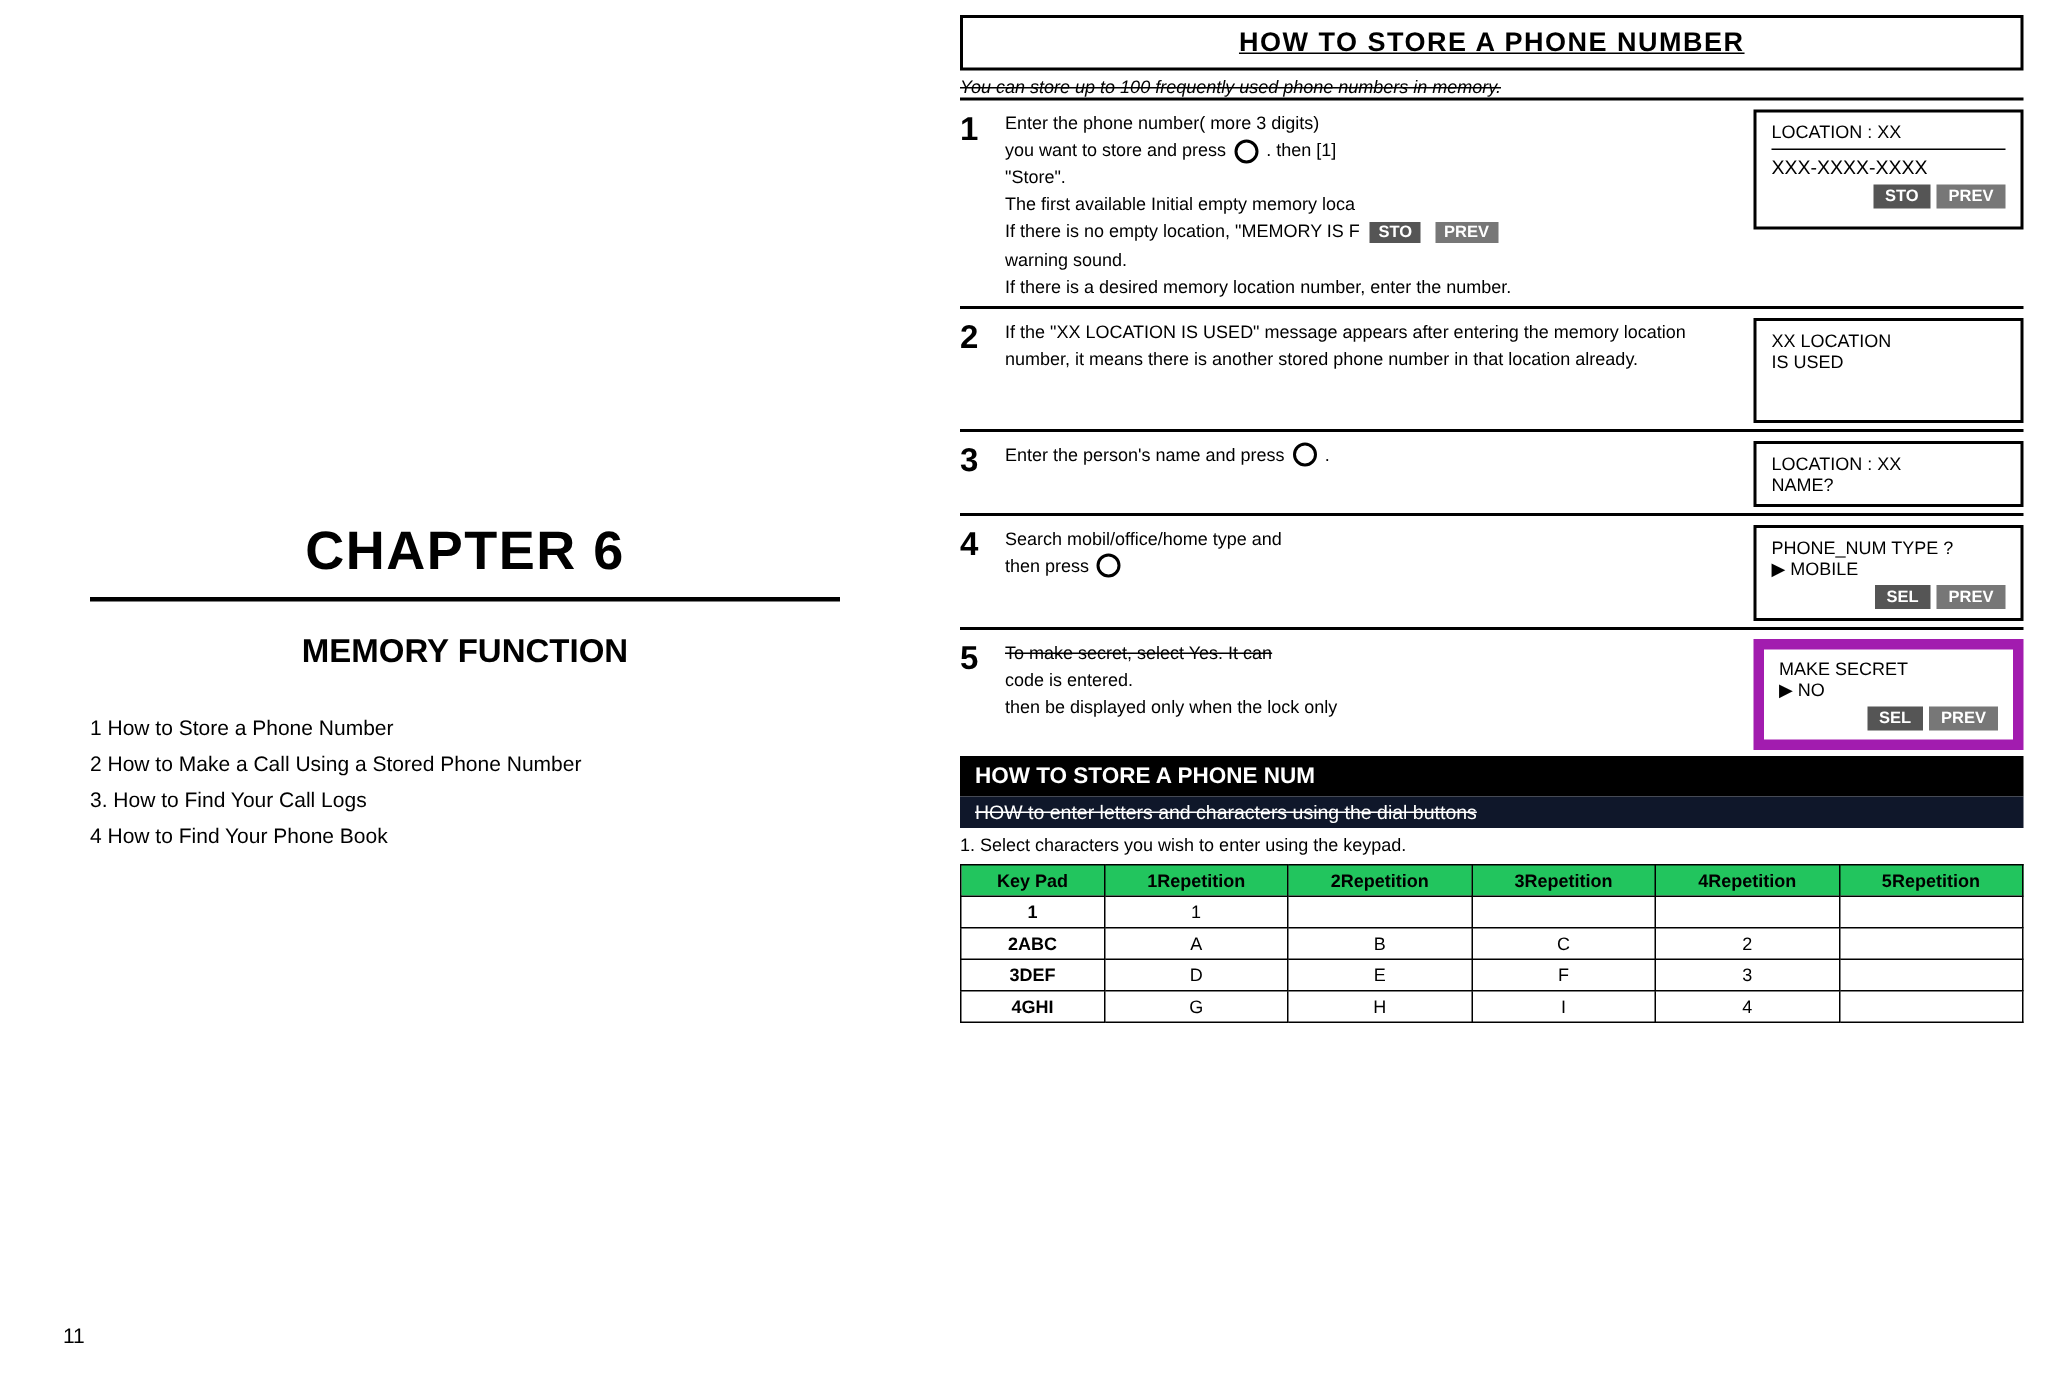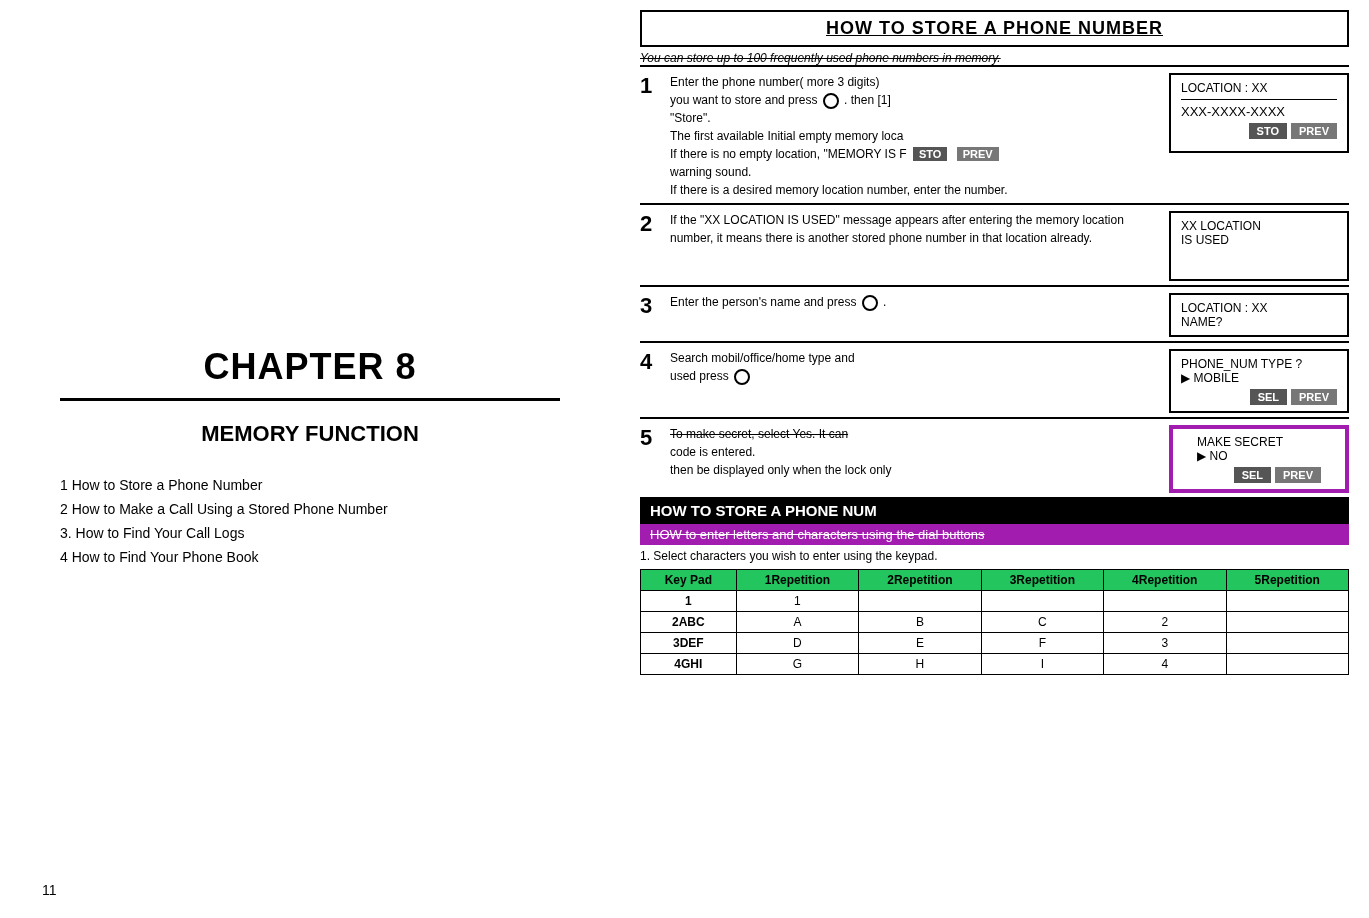--- a/index.html
+++ b/index.html
@@ -185,37 +185,37 @@
       padding-top: 6px;
       position: relative;
     }
 
     .step5-text-strikethrough {
       text-decoration: line-through;
       font-size: 12px;
     }
 
     .step5-display {
-      border: 4px solid #a21caf;
-      padding: 6px 24px;
+      border: 7px solid #a21caf;
+      padding: 6px 10px;
       font-size: 12px;
       min-width: 180px;
     }
 
     
     .bottom-header-bar {
       background: #000;
       color: #fff;
       font-size: 15px;
       font-weight: bold;
       padding: 5px 10px;
     }
 
     .bottom-strikethrough-bar {
-      background: #a21caf;
+      background: #0f172a;
       color: #fff;
       font-size: 13px;
       text-decoration: line-through;
       padding: 3px 10px;
     }
 
     .select-chars-text {
       font-size: 12px;
       margin: 4px 0;
     }
@@ -257,21 +257,21 @@
       display: flex;
       margin-bottom: 4px;
       border-top: 2px solid #000;
       padding-top: 6px;
     }
   </style>
 </head>
 <body>
 
 <div class="left-panel">
-  <h1 class="chapter-title">CHAPTER 8</h1>
+  <h1 class="chapter-title">CHAPTER 6</h1>
   <div class="chapter-divider"></div>
   <h2 class="memory-function">MEMORY FUNCTION</h2>
   <ul class="toc-list">
     <li>1 How to Store a Phone Number</li>
     <li>2 How to Make a Call Using a Stored Phone Number</li>
     <li>3. How to Find Your Call Logs</li>
     <li>4 How to Find Your Phone Book</li>
   </ul>
 </div>
 
@@ -343,21 +343,21 @@
         <div>NAME?</div>
       </div>
     </div>
   </div>
 
   <div class="step-section">
     <div class="step-number">4</div>
     <div class="step-content">
       <div>Search mobil/office/home type and</div>
       <div>
-        <span>used press</span>
+        <span>then press</span>
         <span class="inline-circle"></span>
       </div>
     </div>
     <div class="step-display">
       <div class="step4-display">
         <div>PHONE_NUM  TYPE ?</div>
         <div>▶ MOBILE</div>
         <div class="phone-display-buttons">
           <span class="btn-display">SEL</span>
           <span class="btn-display" style="background:#777;">PREV</span>

